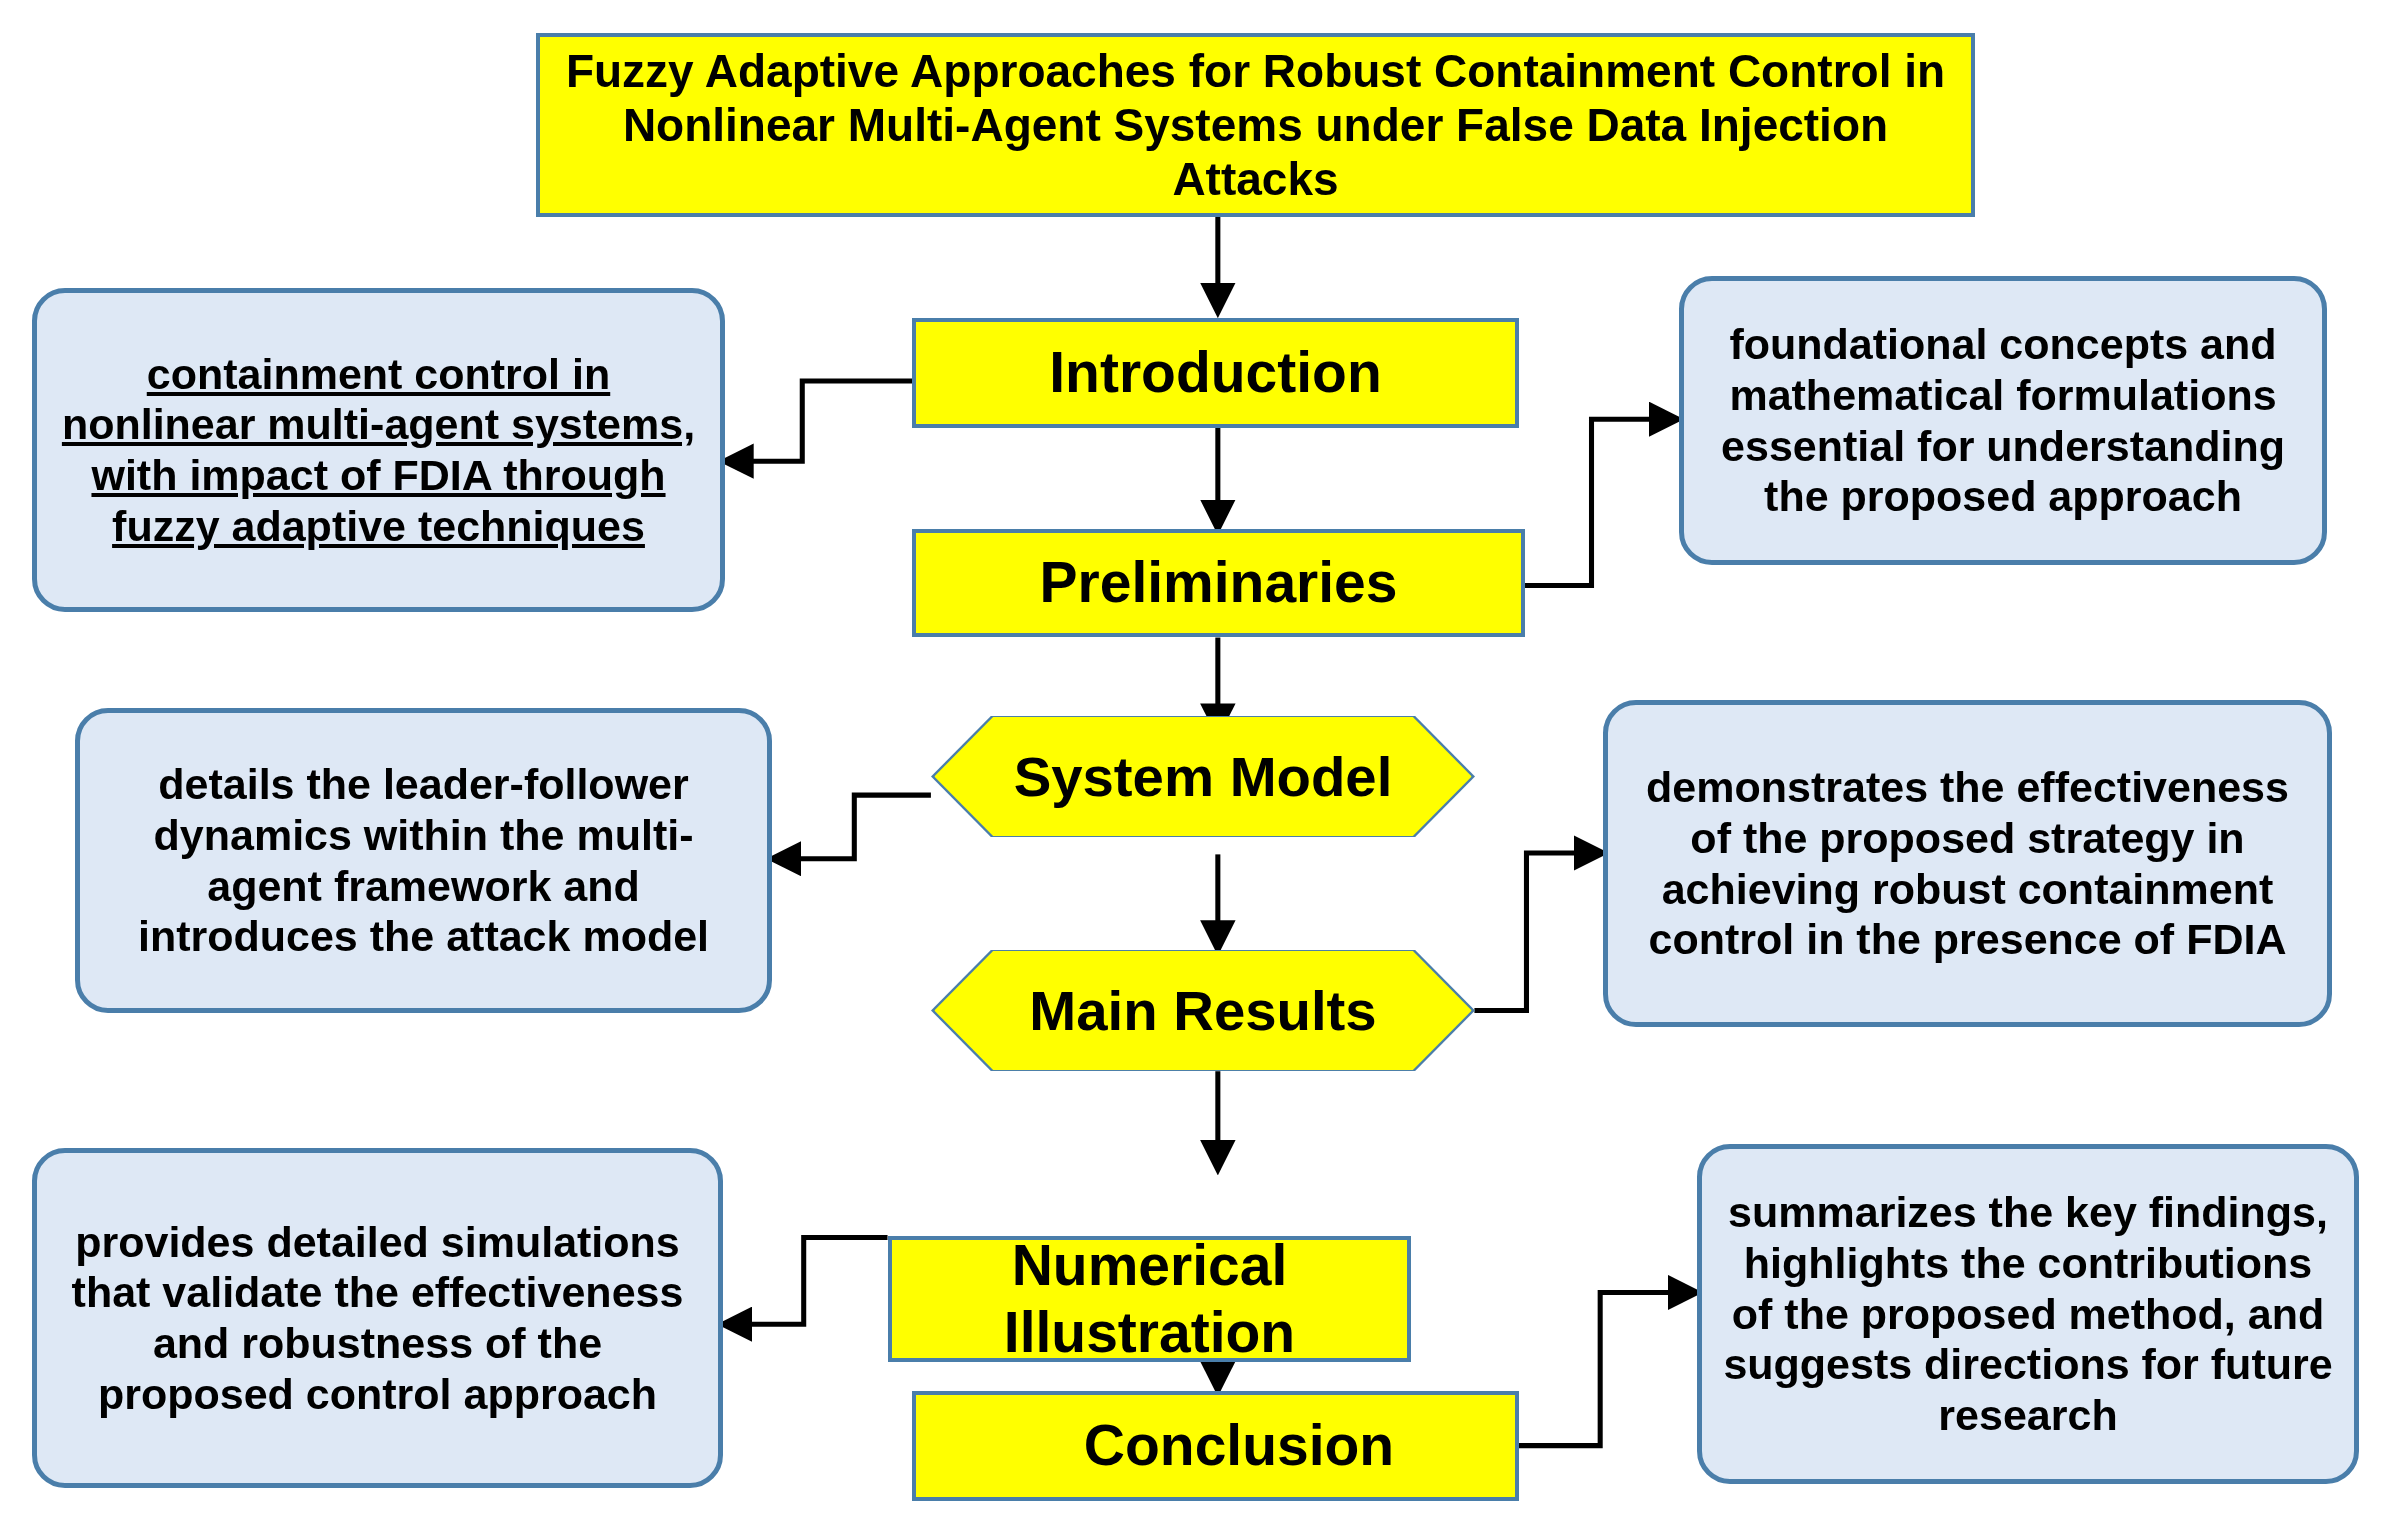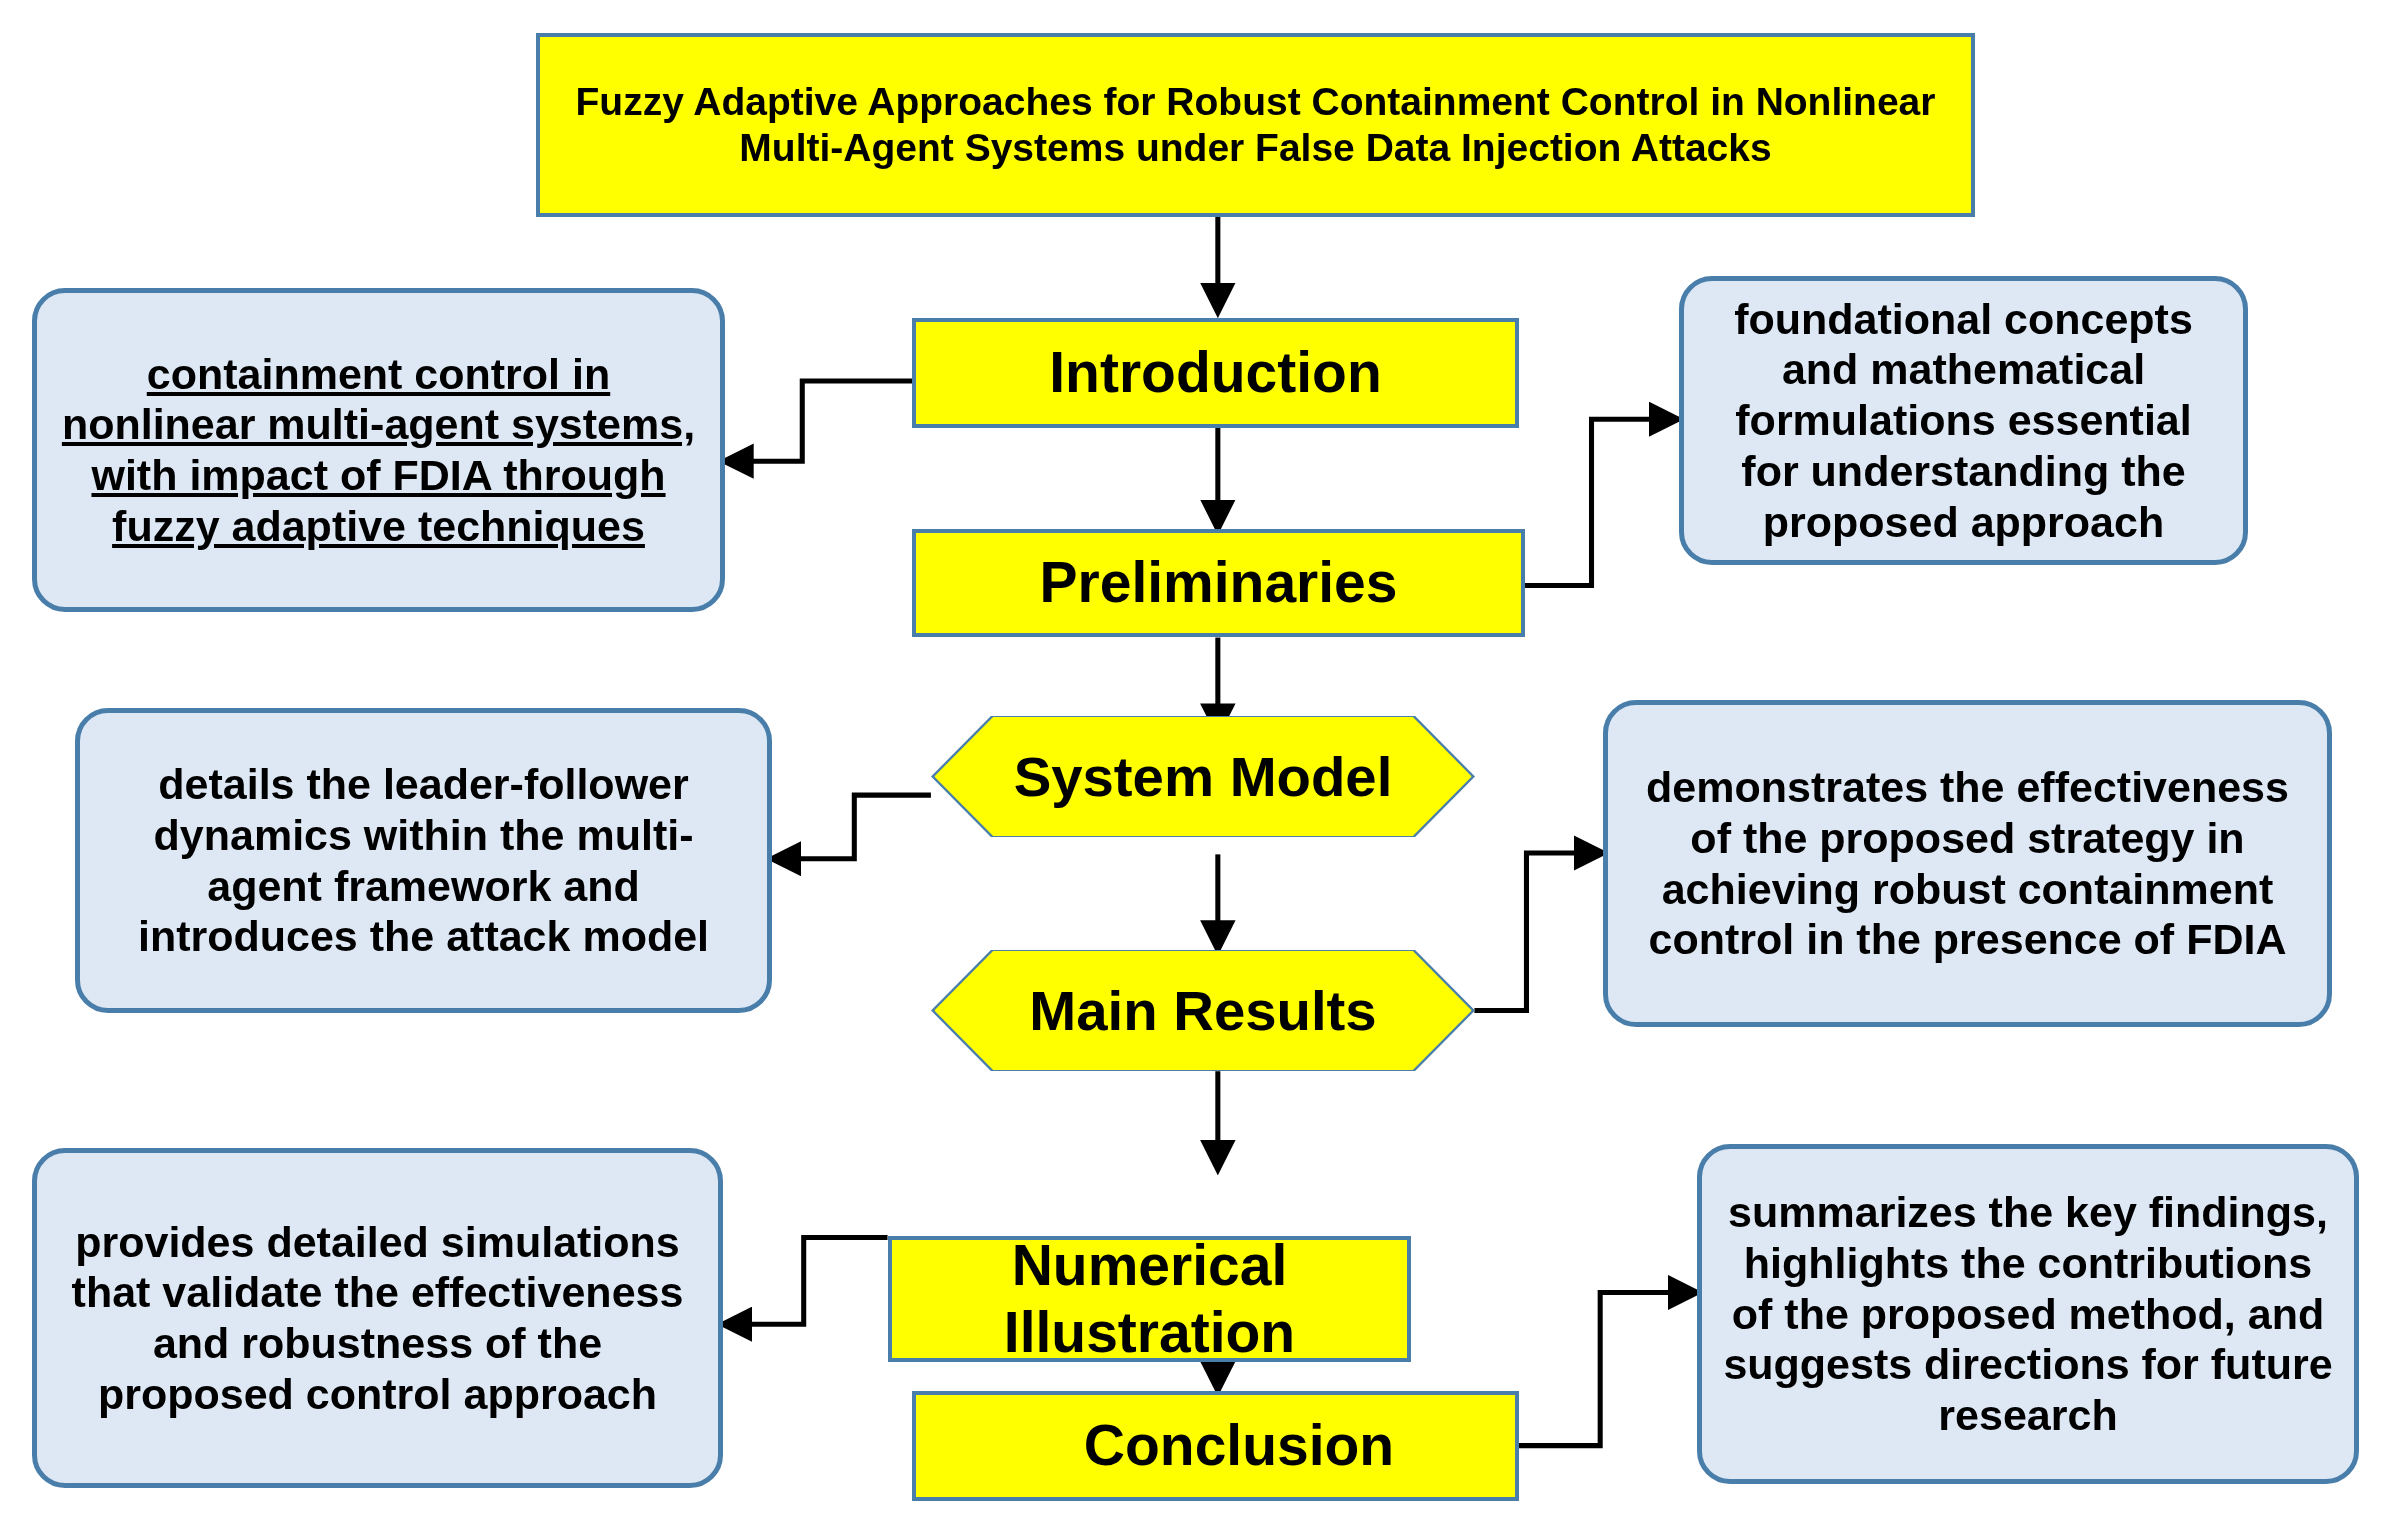--- a/index.html
+++ b/index.html
@@ -22,21 +22,21 @@
         padding:13px 19px;}
 
   
   .hex{background:#4A7EAA;padding:0;border:0;
        clip-path:polygon(11% 0%, 89% 0%, 100% 50%, 89% 100%, 11% 100%, 0% 50%);}
   .hex > .hexinner{width:100%;height:100%;background:#FFFF00;
        clip-path:polygon(11% 0%, 89% 0%, 100% 50%, 89% 100%, 11% 100%, 0% 50%);
        display:flex;align-items:center;justify-content:center;
        transform:scale(0.988);}
 
-  .titlebox{font-size:39px;}
+  .titlebox{font-size:46px;}
   .stepbox{font-size:57px;}
   .notetext{font-size:43px;}
 
   svg.links{position:absolute;left:0;top:0;width:2401px;height:1536px;
             pointer-events:none;}
   .ln{stroke:#000000;stroke-width:7;fill:none;}
 </style>
 </head>
 <body>
 
@@ -94,21 +94,21 @@
   </div>
 
   <div class="node yellow stepbox" style="left:912px;top:1391px;width:607px;height:110px;padding-left:47px;">
     <span>Conclusion</span>
   </div>
 
   <div class="node note notetext" style="left:32px;top:288px;width:693px;height:324px;text-decoration:underline;">
     <span>containment control in nonlinear multi-agent systems, with  impact of FDIA through fuzzy adaptive techniques</span>
   </div>
 
-  <div class="node note notetext" style="left:1679px;top:276px;width:569px;height:289px;">
+  <div class="node note notetext" style="left:1679px;top:276px;width:648px;height:289px;">
     <span>foundational concepts and mathematical formulations essential for understanding the proposed approach</span>
   </div>
 
   <div class="node note notetext" style="left:75px;top:708px;width:697px;height:305px;">
     <span>details the leader-follower dynamics within the multi-agent framework and introduces the attack model</span>
   </div>
 
   <div class="node note notetext" style="left:1603px;top:700px;width:729px;height:327px;">
     <span>demonstrates the effectiveness of the proposed strategy in achieving robust containment control in the presence of FDIA</span>
   </div>

